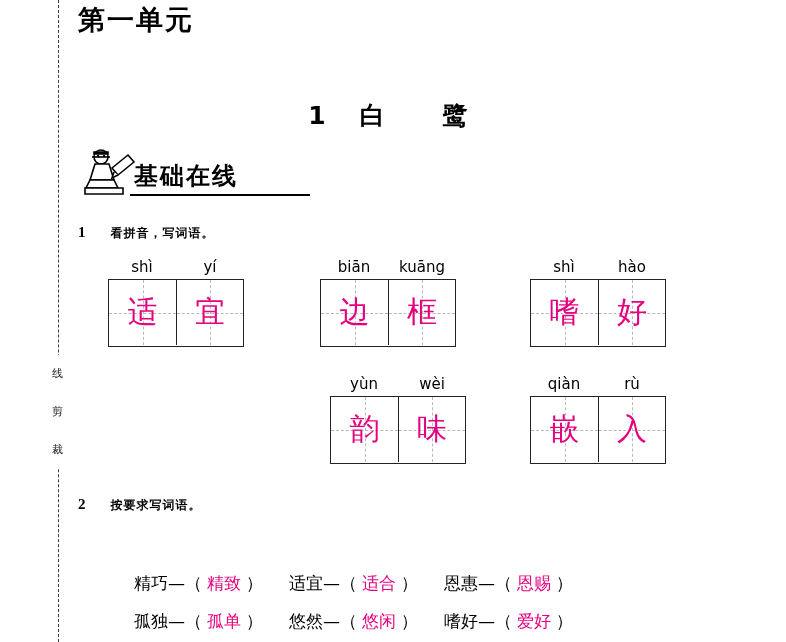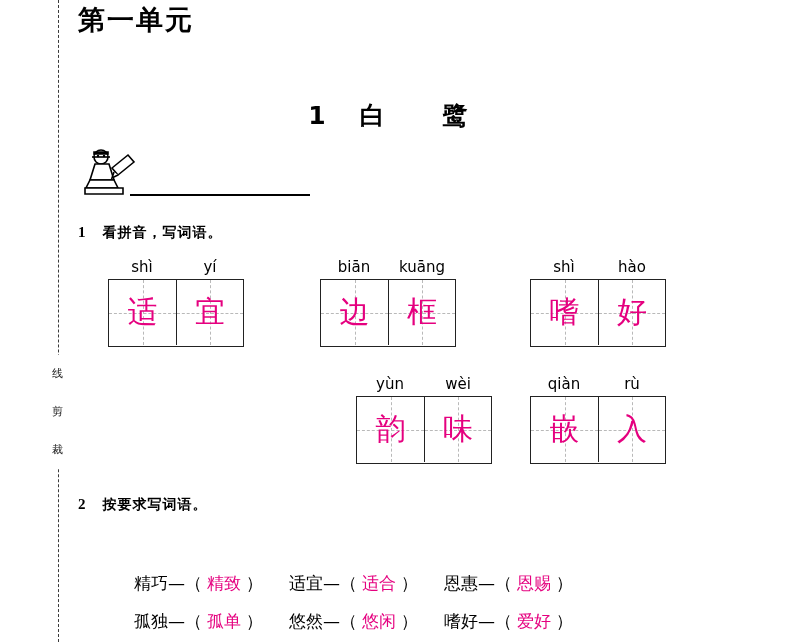--- a/index.html
+++ b/index.html
@@ -116,24 +116,24 @@
   .q {
     position: absolute;
     font-family: "DejaVu Sans", sans-serif;
   }
   .q .qnum {
     font-size: 15px;
     font-weight: bold;
     font-family: "Liberation Serif", serif;
   }
   .q .qtext {
-    font-size: 14px;
+    font-size: 12px;
     font-weight: bold;
     letter-spacing: 1px;
-    margin-left: 12px;
+    margin-left: 20px;
   }
   #q1 { left: 0px; top: 222px; }
   #q2 { left: 0px; top: 494px; }
 
   
   .group {
     position: absolute;
   }
   .pinyin-row {
     display: flex;
@@ -189,21 +189,21 @@
     color: #e5007f;
     font-family: "DejaVu Sans", sans-serif;
     z-index: 2;
   }
 
   
   #g1 { left: 30px;  top: 258px; }
   #g2 { left: 242px; top: 258px; }
   #g3 { left: 452px; top: 258px; }
   #g4 { left: 30px;  top: 375px; }
-  #g5 { left: 256px; top: 375px; padding-left: 22px; }
+  #g5 { left: 230px; top: 375px; padding-left: 22px; }
   #g6 { left: 452px; top: 375px; }
 
   
   .subq {
     position: absolute;
     left: 28px;
     top: 530px;
     font-size: 17px;
     font-family: "DejaVu Sans", sans-serif;
     letter-spacing: 1px;
@@ -249,20 +249,21 @@
         <path d="M8 32 h24 l4 8 h-32 z" fill="#fff"></path>
         <path d="M3 40 h38 v6 h-38 z" fill="#fff"></path>
         <path d="M30 20 l16 -13 l6 7 l-16 13 z" fill="#fff"></path>
         <path d="M36 27 l-6 3 l2 -6" fill="#fff"></path>
       </g>
       <g fill="#000">
         <circle cx="16" cy="8" r="1.2"></circle>
         <circle cx="22" cy="8" r="1.2"></circle>
       </g>
     </svg>
+    <div class="sec-label">基础在线</div>
     <div class="sec-underline"></div>
   </div>
 
   <div class="q" id="q1">
     <span class="qnum">1</span>
     <span class="qtext">看拼音，写词语。</span>
   </div>
 
   <div class="group" id="g1">
     <div class="pinyin-row">

